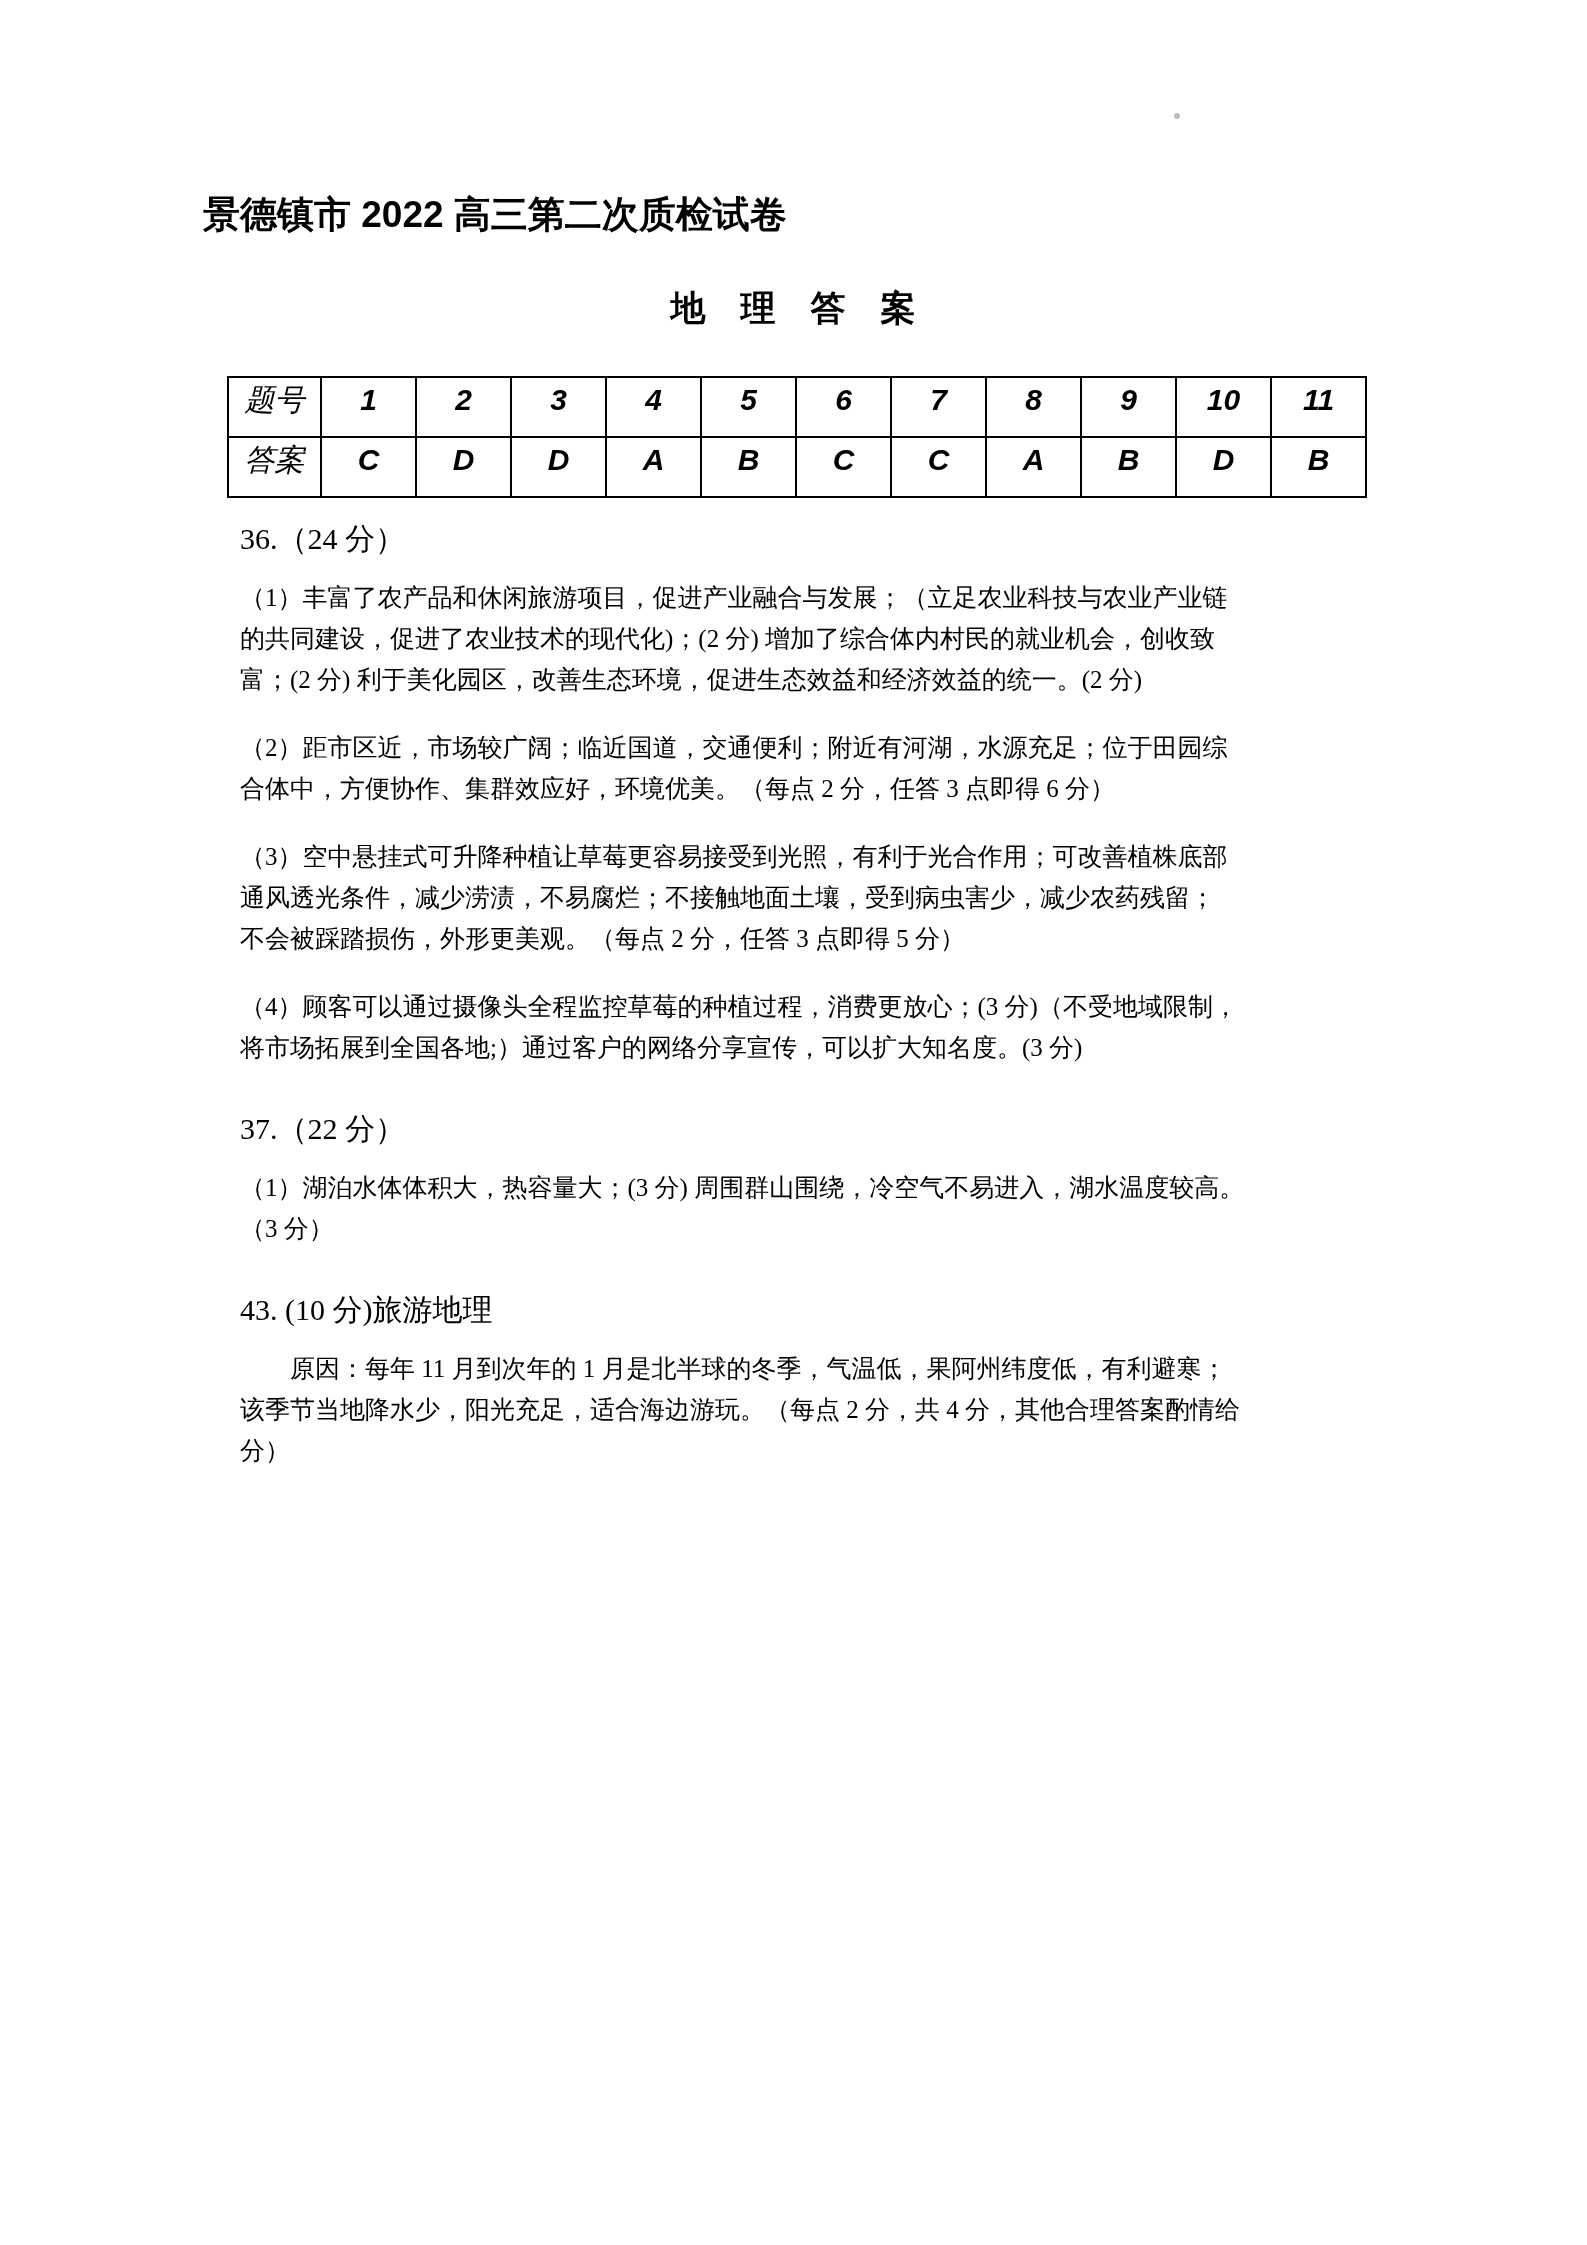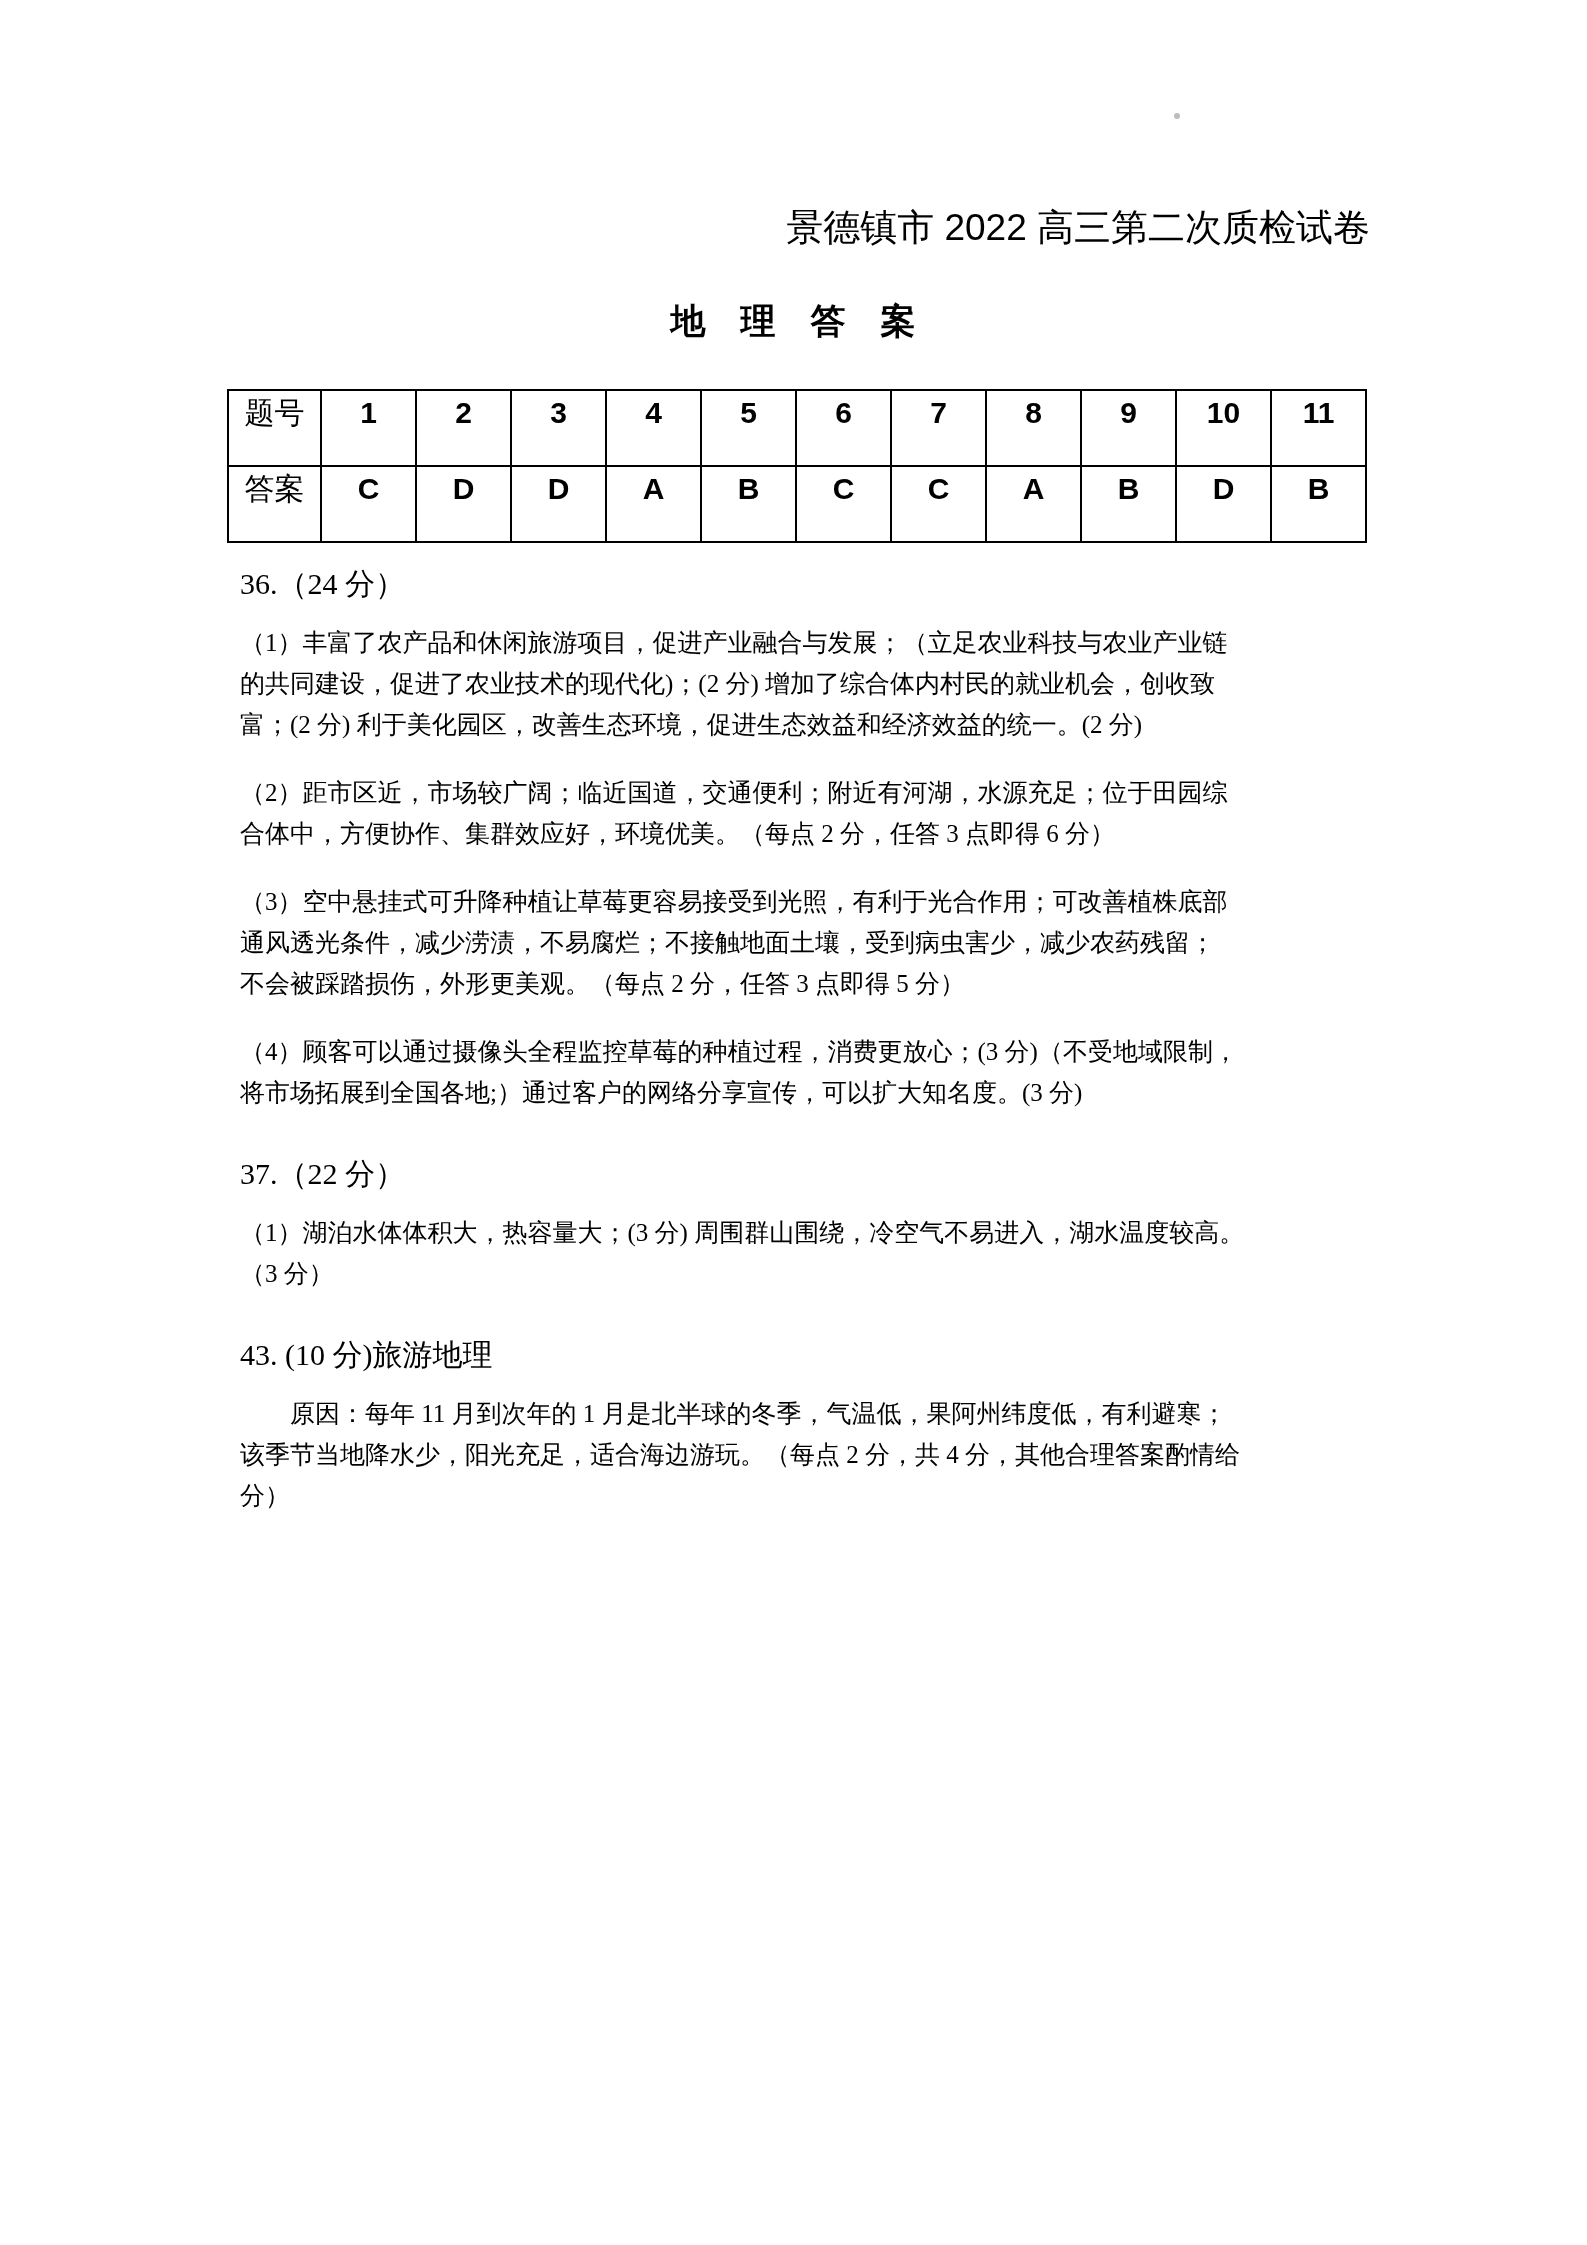--- a/index.html
+++ b/index.html
@@ -20,53 +20,54 @@
   .stray-dot {
     position: absolute;
     left: 1174px; top: 113px;
     width: 6px; height: 6px;
     background: #9a9a9a;
     border-radius: 50%;
     opacity: 0.65;
   }
   .doc-title {
     font-family: "Liberation Sans", "DejaVu Sans", sans-serif;
-    font-weight: normal;
+    font-weight: bold;
     font-size: 37px;
     line-height: 1.1;
-    text-align: right;
+    text-align: left;
     position: relative;
     left: -37px;
-    margin: 13px;
+    margin: 0;
   }
   .doc-subtitle {
     font-family: "Liberation Sans", "DejaVu Sans", sans-serif;
     font-weight: bold;
     font-size: 35px;
     line-height: 1.1;
     text-align: center;
     position: relative;
     left: -37px;
     margin: 53px 0 0 0;
   }
   table.answers {
     border-collapse: collapse;
     table-layout: fixed;
     margin: 49px 0 0 -13px;
     width: 1136px;
   }
   table.answers td {
     border: 2px solid #000000;
-    height: 76px;
+    height: 60px;
     vertical-align: top;
     text-align: center;
     padding: 5px 0 0 0;
     box-sizing: border-box;
     font-size: 30px;
     line-height: 1.15;
+    font-style: italic;
   }
   table.answers td.rowhead {
     width: 93px;
     font-family: "Liberation Serif", "DejaVu Serif", serif;
     font-weight: normal;
   }
   table.answers td.num,
   table.answers td.ans {
     width: 95px;
     font-family: "Liberation Sans", "DejaVu Sans", sans-serif;

